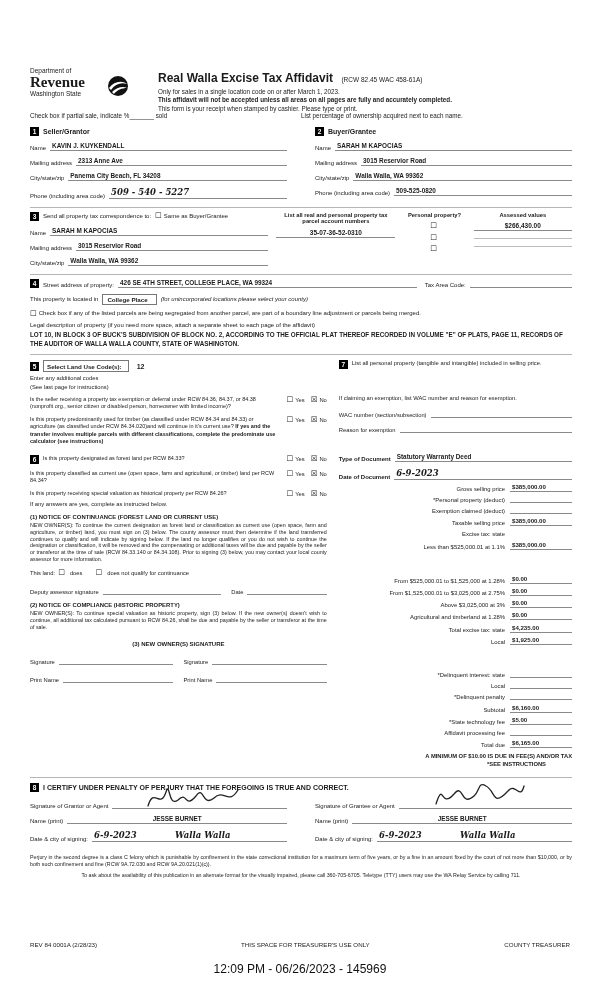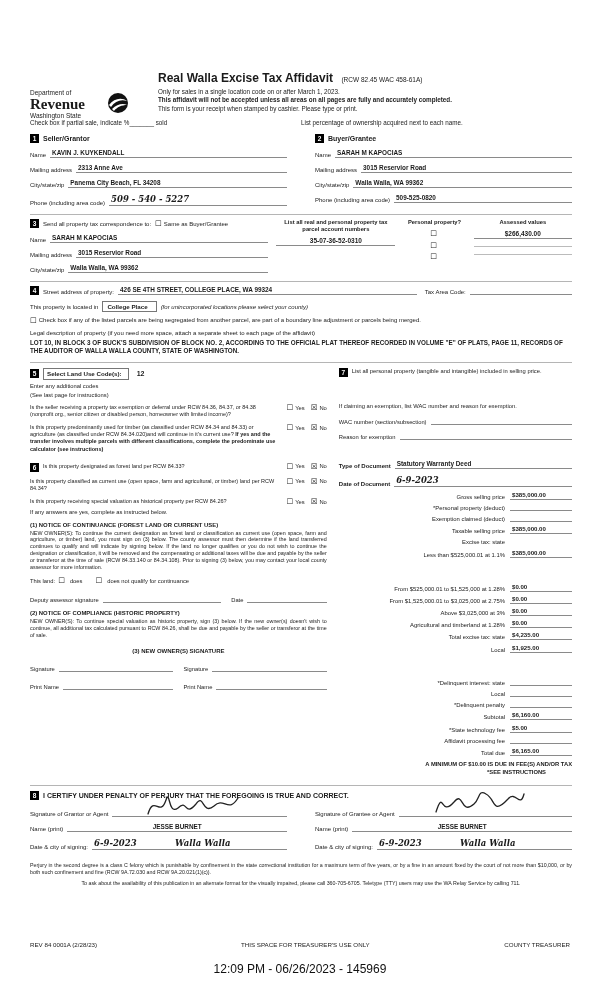--- a/index.html
+++ b/index.html
@@ -2,21 +2,21 @@
 <html><head>
 <meta charset="utf-8">
 <style>
   * { box-sizing: border-box; margin: 0; padding: 0; }
   html, body { width: 600px; height: 988px; background: #fff; }
   body { font-family: "Liberation Sans", sans-serif; color: #1b1b1b; position: relative; overflow: hidden; }
   .page { position: absolute; left: 30px; top: 68px; width: 542px; }
 
   
   .hdr { display: flex; align-items: flex-start; }
-  .logo { width: 118px; display: flex; gap: 22px; align-items: flex-start; margin-top: 22px; }
+  .logo { width: 118px; display: flex; gap: 22px; align-items: flex-end; }
   .logo-text { line-height: 1.05; }
   .dept { font-size: 6.5px; display: block; }
   .rev { font-family: "Liberation Serif", serif; font-weight: bold; font-size: 15px; display: block; }
   .ws { font-size: 6.5px; display: block; }
   .swirl { margin-top: 2px; }
   .titleblock { margin-left: 10px; flex: 1; }
   .title { font-size: 12px; font-weight: bold; }
   .ref { font-size: 6.5px; margin-left: 4px; }
   .note { font-size: 6.3px; margin-top: 1.5px; }
   .formnum { font-weight: bold; font-size: 9.5px; margin: 8px 0 10px; }

